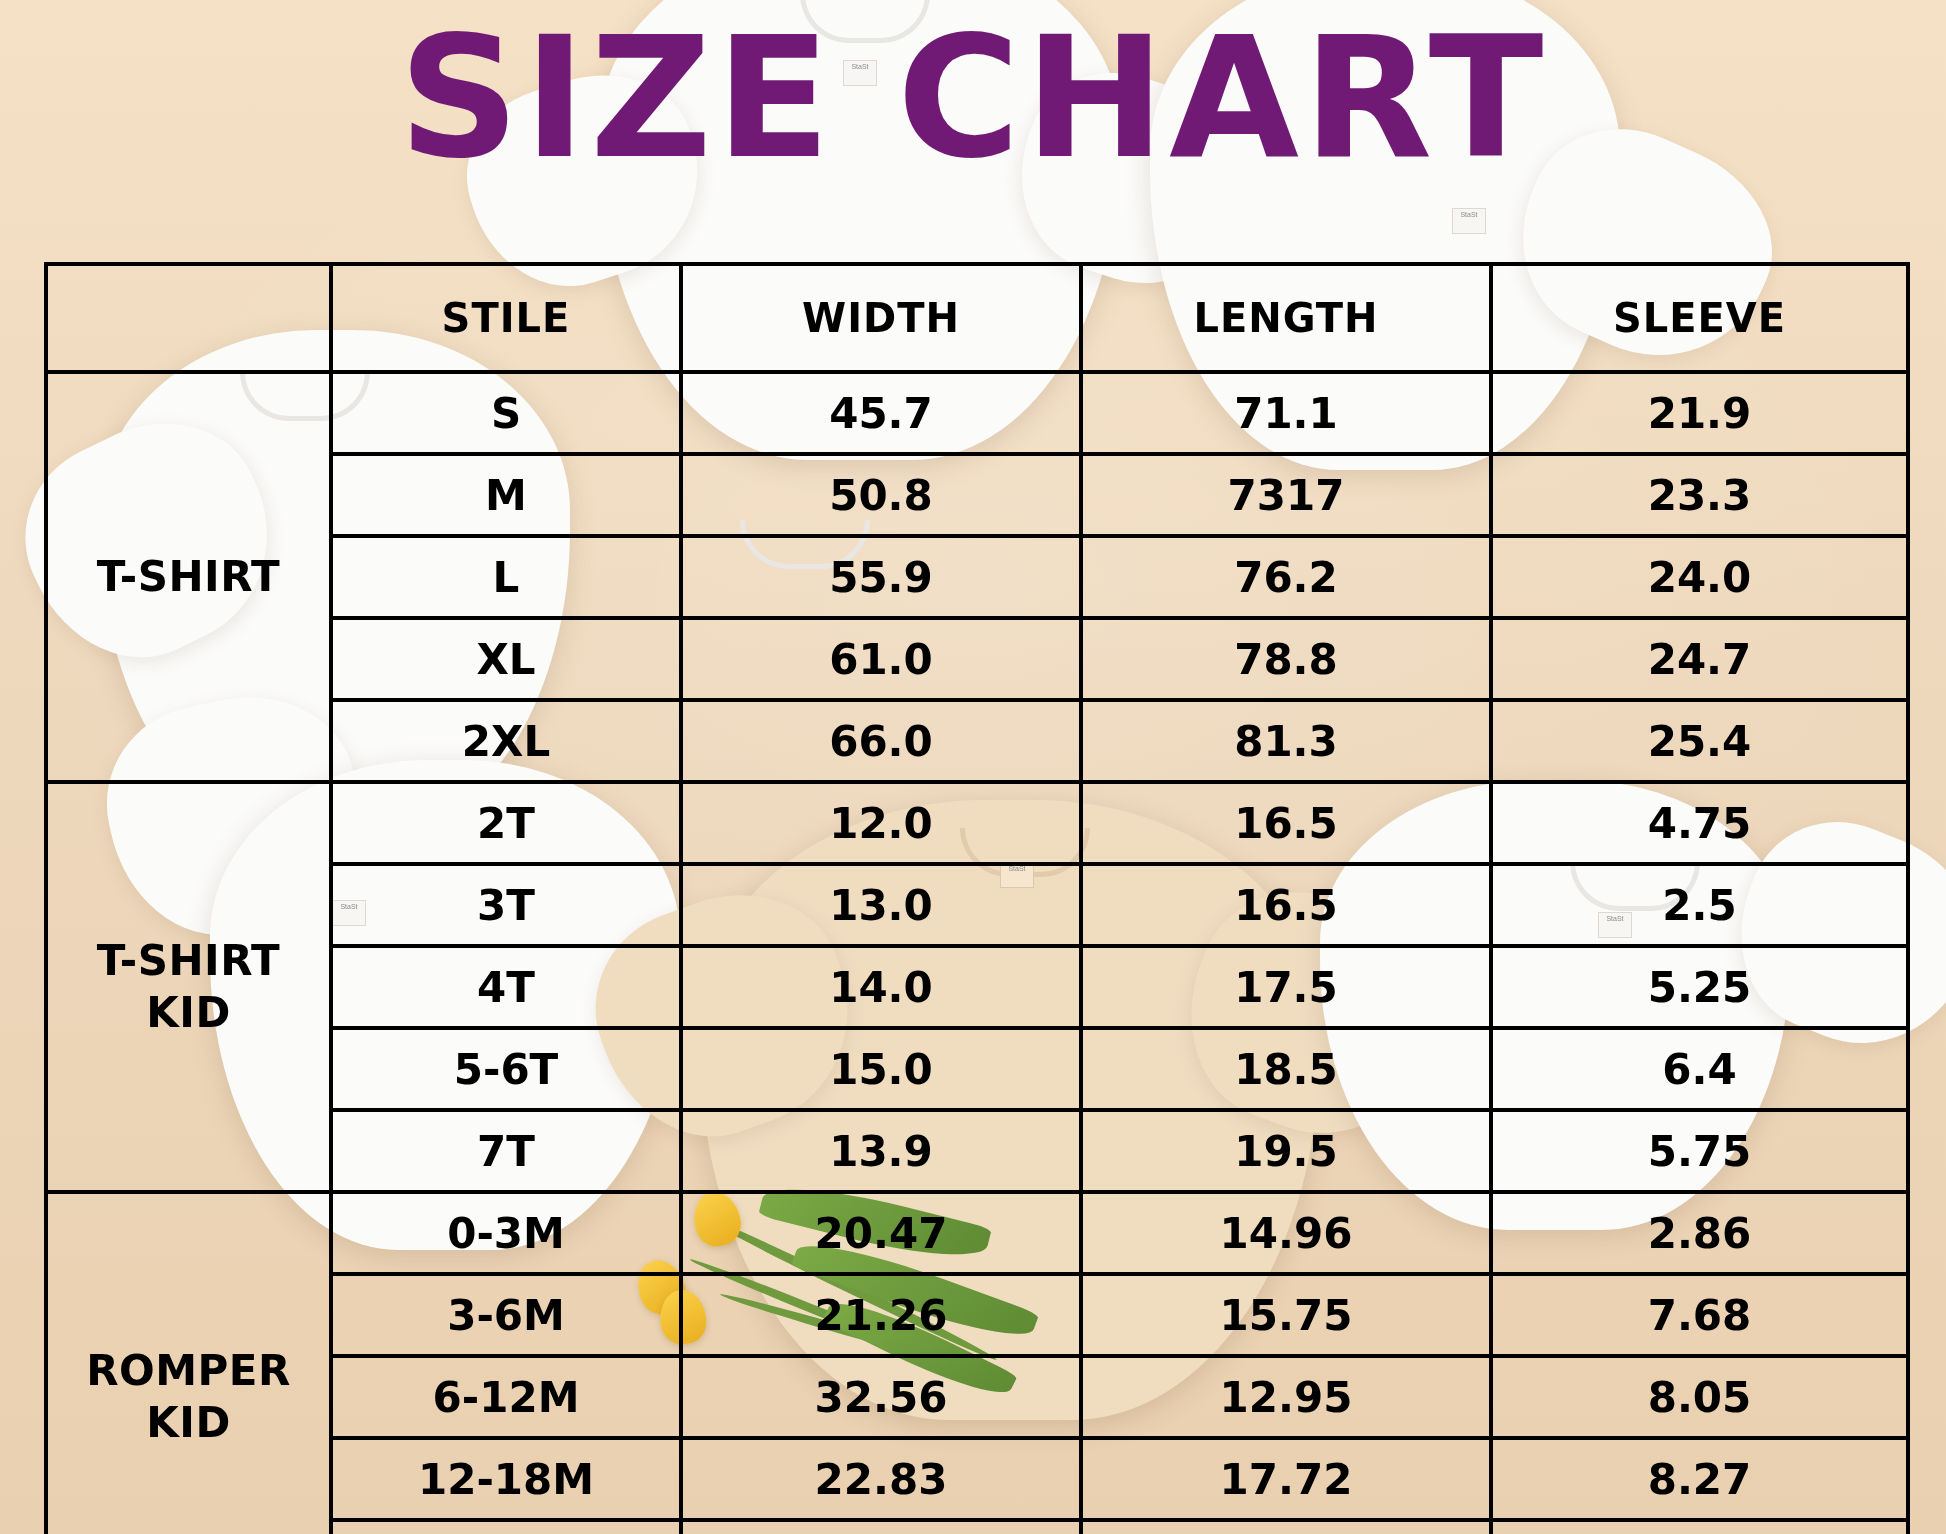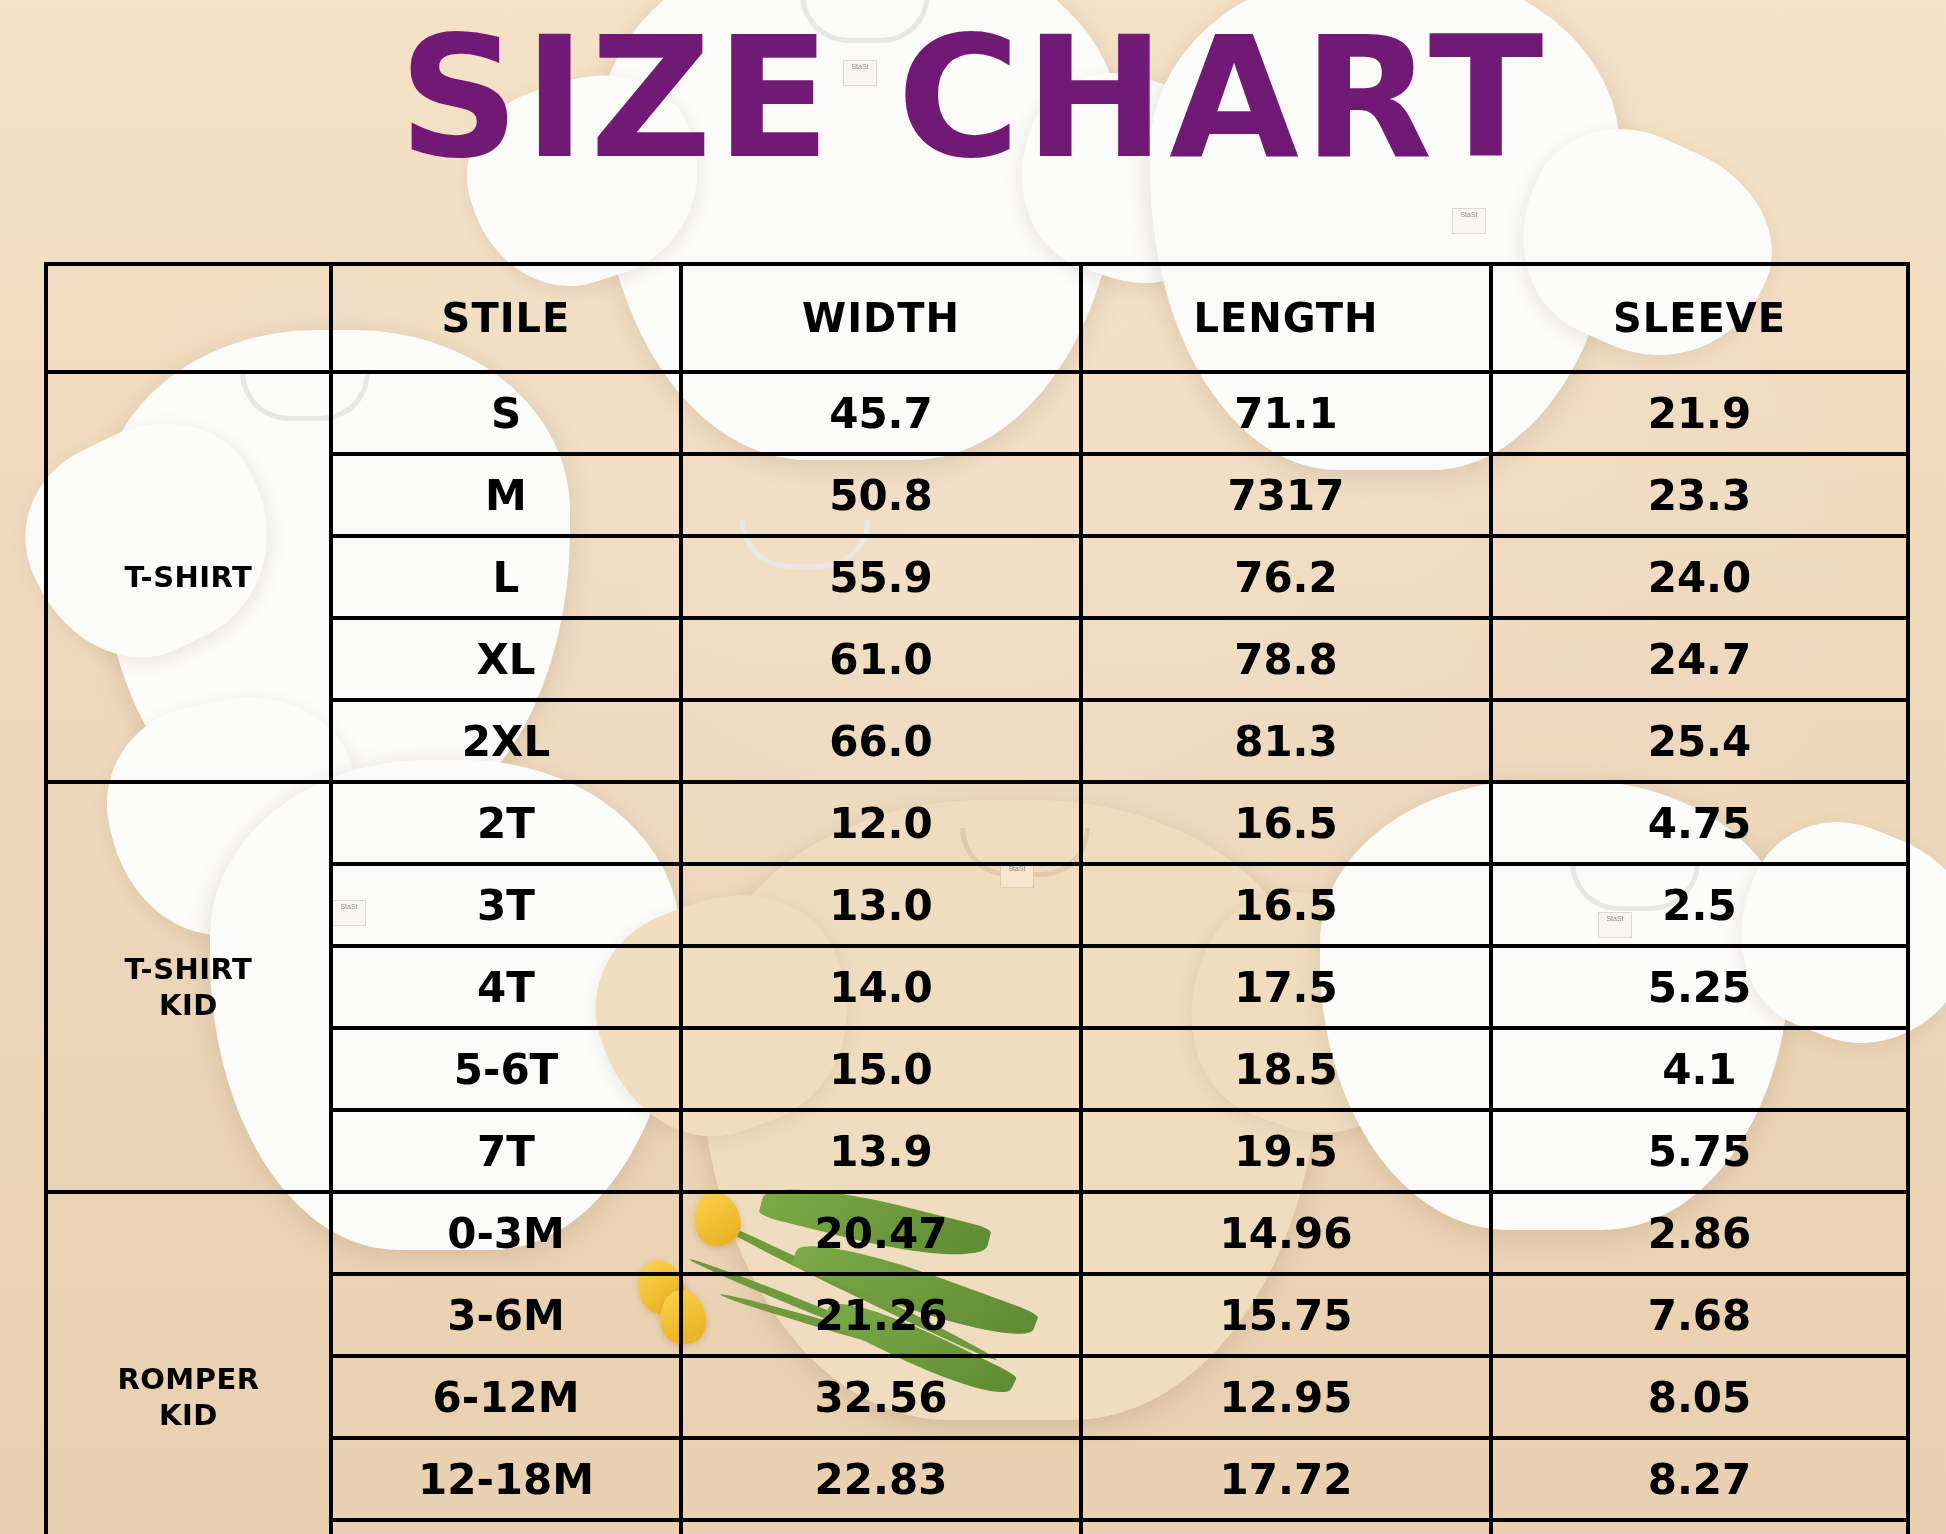--- a/index.html
+++ b/index.html
@@ -145,21 +145,21 @@
     height: 78px;
     font-size: 42px;
   }
   .col-cat { width: 285px; }
   .col-style { width: 350px; }
   .col-width { width: 400px; }
   .col-length { width: 410px; }
   .col-sleeve { width: 417px; }
 
   .cat-cell {
-    font-size: 29px;
+    font-size: 42px;
     letter-spacing: 0.5px;
     line-height: 1.25;
   }
   .blank-head { background: transparent; }
 </style>
 </head>
 <body>
 
 <div id="page">
 
@@ -278,21 +278,21 @@
         <tr>
           <td>4T</td>
           <td>14.0</td>
           <td>17.5</td>
           <td>5.25</td>
         </tr>
         <tr>
           <td>5-6T</td>
           <td>15.0</td>
           <td>18.5</td>
-          <td>4.1</td>
+          <td>6.4</td>
         </tr>
         <tr>
           <td>7T</td>
           <td>13.9</td>
           <td>19.5</td>
           <td>5.75</td>
         </tr>
 
         <tr>
           <td class="cat-cell" rowspan="5">ROMPER<br>KID</td>

